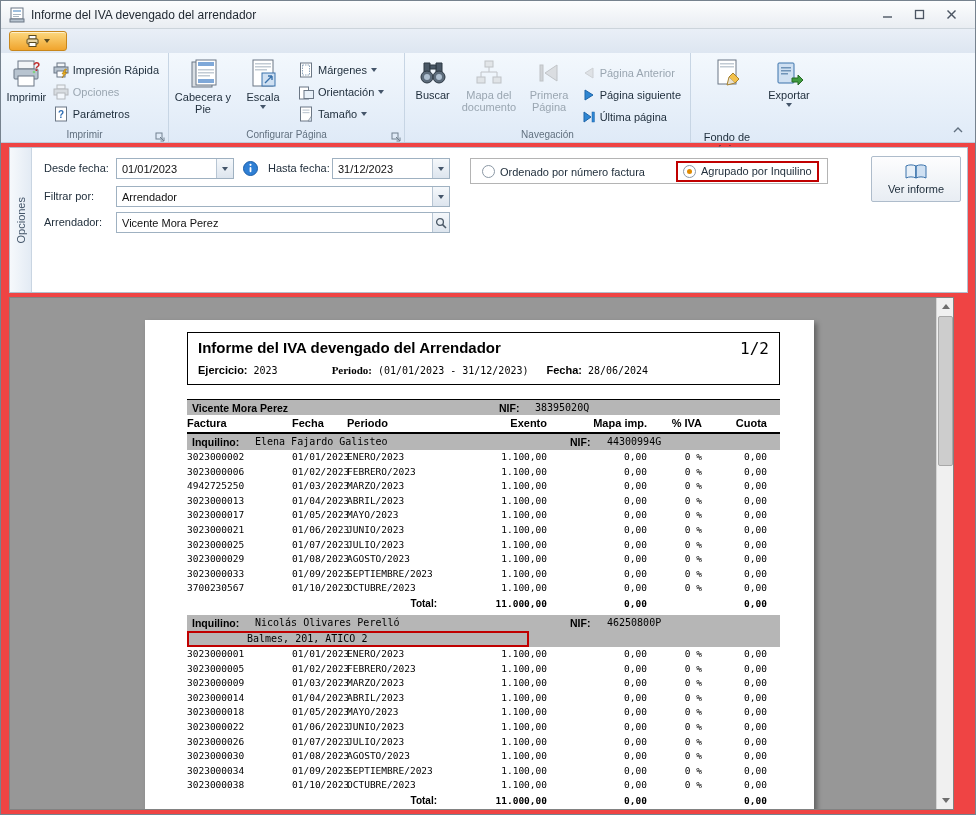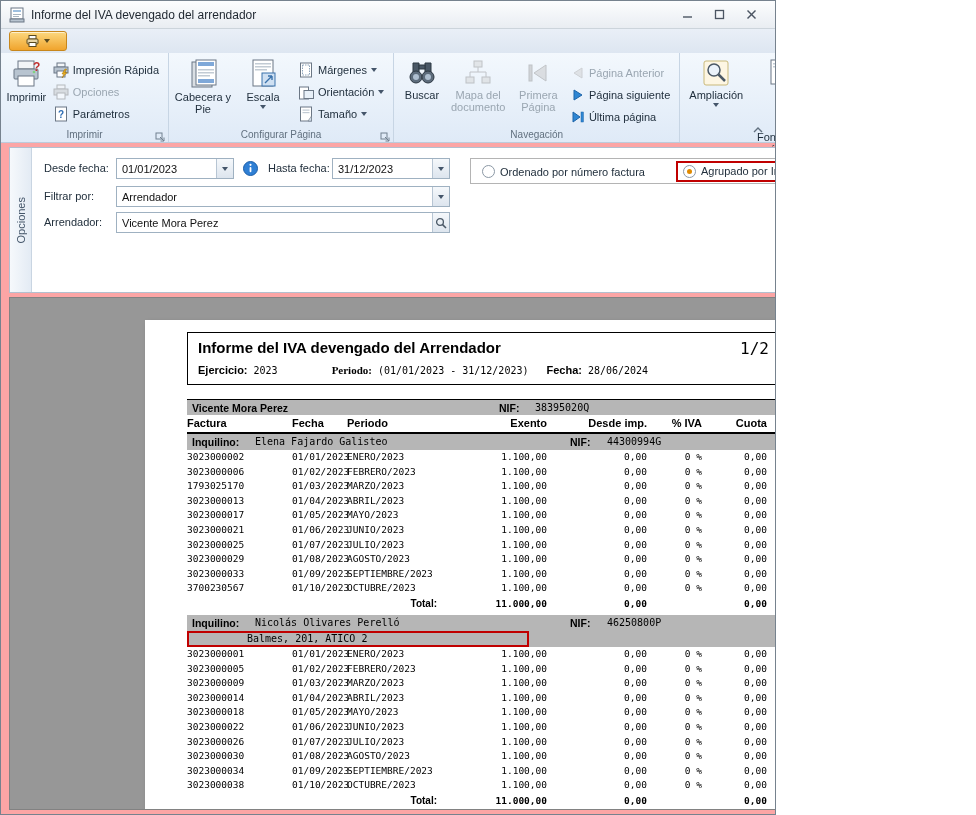--- a/index.html
+++ b/index.html
@@ -1,18 +1,18 @@
 <!DOCTYPE html>
 <html><head>
 <meta charset="utf-8">
 <style>
   *{margin:0;padding:0;box-sizing:border-box;}
   html,body{background:#fff;}
   body{font-family:"Liberation Sans",sans-serif;}
-  .window{position:relative;width:776px;height:815px;border:1px solid #76828e;background:#fca5a5;overflow:hidden;}
+  .window{position:relative;width:976px;height:815px;border:1px solid #76828e;background:#ef4444;overflow:hidden;}
 
   
   .titlebar{position:absolute;top:0;left:0;right:0;height:28px;background:linear-gradient(#fcfdfe,#e9edf2);border-bottom:1px solid #ccd4db;display:flex;align-items:center;padding:0 8px;}
   .titlebar .ticon{width:16px;height:16px;margin-right:6px;flex:0 0 auto;}
   .title-text{font-size:12px;color:#1f2730;}
   .win-controls{margin-left:auto;display:flex;gap:16px;padding-right:8px;}
   .win-btn{width:16px;height:16px;display:flex;align-items:center;justify-content:center;cursor:pointer;color:#4b5562;}
 
   
   .menustrip{position:absolute;top:28px;left:0;right:0;height:24px;background:linear-gradient(#e9eff7,#dde6f1);}
@@ -283,29 +283,20 @@
               <polygon points="2,2 9,7 2,12" fill="#2e86d3" stroke="#1d64a8"></polygon>
               <rect x="10" y="2" width="2.4" height="10" fill="#2e86d3" stroke="#1d64a8" stroke-width="0.5"></rect>
             </svg>
           <span>Última página</span>
         </div>
       </div>
       <span class="rgroup-caption">Navegación</span>
     </div>
 
     <div class="rgroup" style="width:212px;border-right:none;">
-      <div class="bigbtn" style="width:62px;">
-        <svg width="28" height="28" viewBox="0 0 28 28">
-            <rect x="2" y="2" width="24" height="24" rx="2" fill="#fdf6e3" stroke="#c9b97a"></rect>
-            <circle cx="12" cy="11" r="6" fill="#eaf2fa" stroke="#4a5866" stroke-width="1.5"></circle>
-            <line x1="16.5" y1="15.5" x2="23" y2="22" stroke="#4a5866" stroke-width="2.5"></line>
-          </svg>
-        <span>Ampliación</span>
-        <span class="dd"></span>
-      </div>
       <div class="bigbtn" style="width:62px;gap:44px;">
         <svg width="28" height="28" viewBox="0 0 28 28">
             <rect x="5" y="1" width="18" height="24" fill="#fff" stroke="#6b7785"></rect>
             <rect x="7" y="4" width="14" height="1.5" fill="#c2cbd4"></rect>
             <rect x="7" y="7" width="14" height="1.5" fill="#c2cbd4"></rect>
             <path d="M20 14 L26 20 L22 24 L16 18 Z" fill="#f3c14b" stroke="#a8812a"></path>
             <path d="M16 18 L14 26 L22 24" fill="#e8e2d2" stroke="#a8812a"></path>
           </svg>
         <span>Fondo de página</span>
         <span class="dd"></span>
@@ -420,21 +411,21 @@
           <span class="b abs" style="left:5px;">Vicente Mora Perez</span>
           <span class="b abs" style="left:312px;">NIF:</span>
           <span class="mono abs" style="left:348px;">38395020Q</span>
         </div>
 
         <div class="rpt-grid rpt-header">
           <span class="cell l">Factura</span>
           <span class="cell l">Fecha</span>
           <span class="cell l">Periodo</span>
           <span class="cell r">Exento</span>
-          <span class="cell r">Desde imp.</span>
+          <span class="cell r">Mapa imp.</span>
           <span class="cell r">% IVA</span>
           <span class="cell r">Cuota</span>
         </div>
 
         <div>
             <div class="rpt-groupblock">
               <div class="rpt-band">
        <span class="b abs" style="left:5px">Inquilino:</span>
        <span class="mono abs" style="left:68px">Elena Fajardo Galisteo</span>
        <span class="b abs" style="left:383px">NIF:</span>
@@ -452,21 +443,21 @@
               <div class="rpt-grid rpt-row">
                 <span class="cell l">3023000006</span>
                 <span class="cell l">01/02/2023</span>
                 <span class="cell l">FEBRERO/2023</span>
                 <span class="cell r">1.100,00</span>
                 <span class="cell r">0,00</span>
                 <span class="cell r">0 %</span>
                 <span class="cell r">0,00</span>
               </div>
               <div class="rpt-grid rpt-row">
-                <span class="cell l">1793025170</span>
+                <span class="cell l">4942725250</span>
                 <span class="cell l">01/03/2023</span>
                 <span class="cell l">MARZO/2023</span>
                 <span class="cell r">1.100,00</span>
                 <span class="cell r">0,00</span>
                 <span class="cell r">0 %</span>
                 <span class="cell r">0,00</span>
               </div>
               <div class="rpt-grid rpt-row">
                 <span class="cell l">3023000013</span>
                 <span class="cell l">01/04/2023</span>

